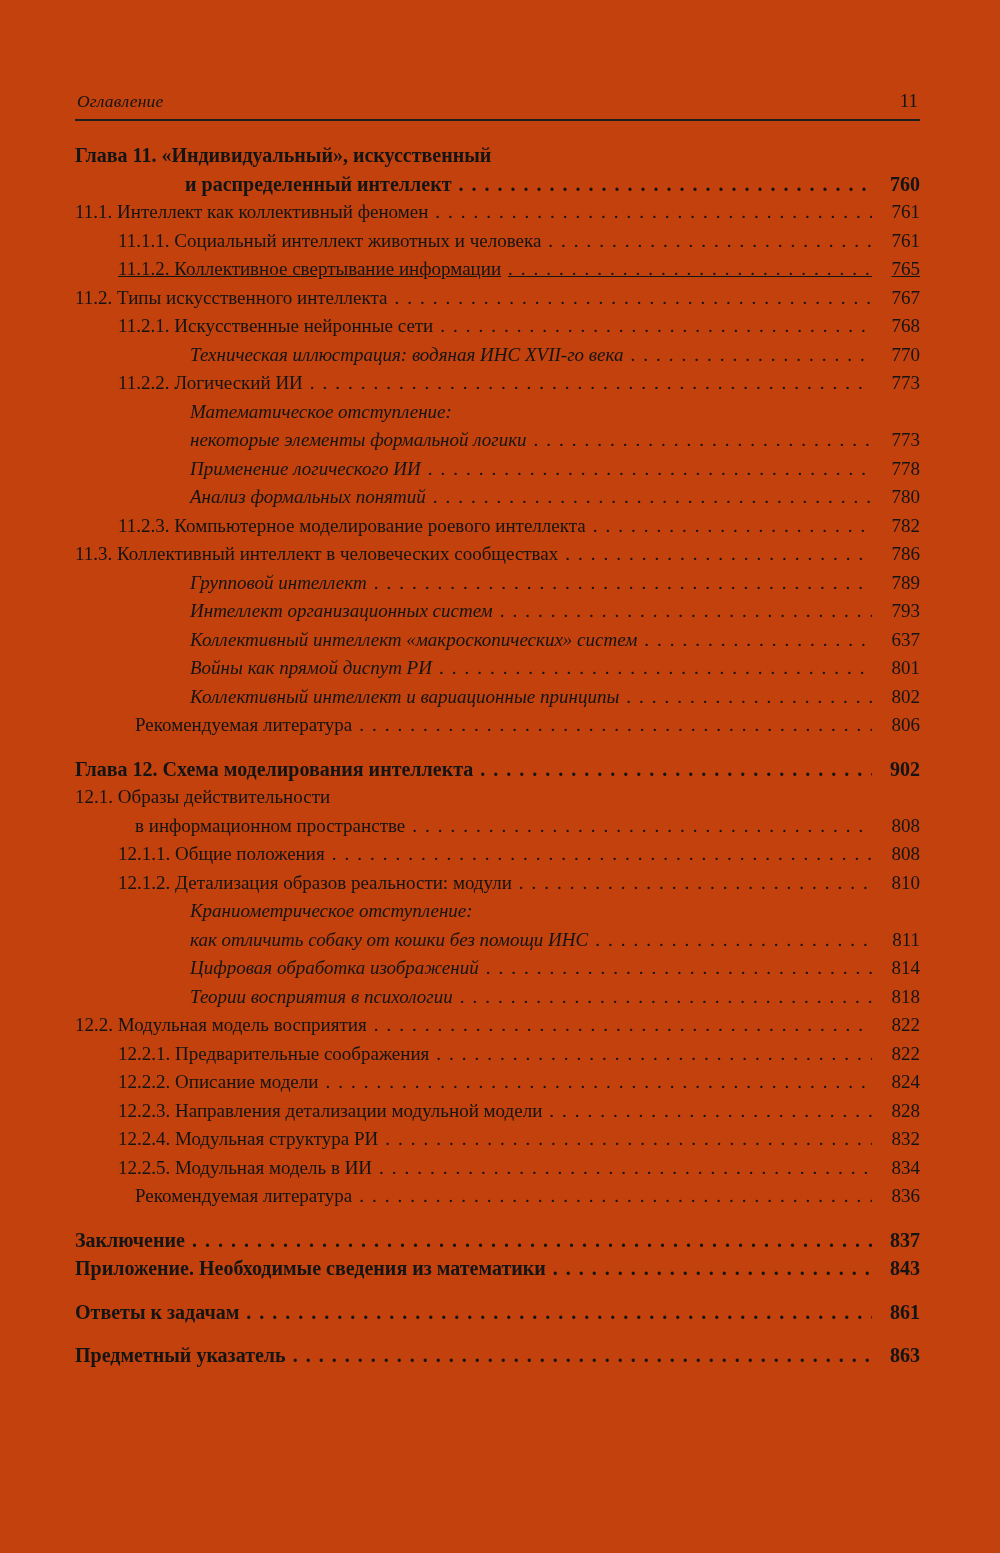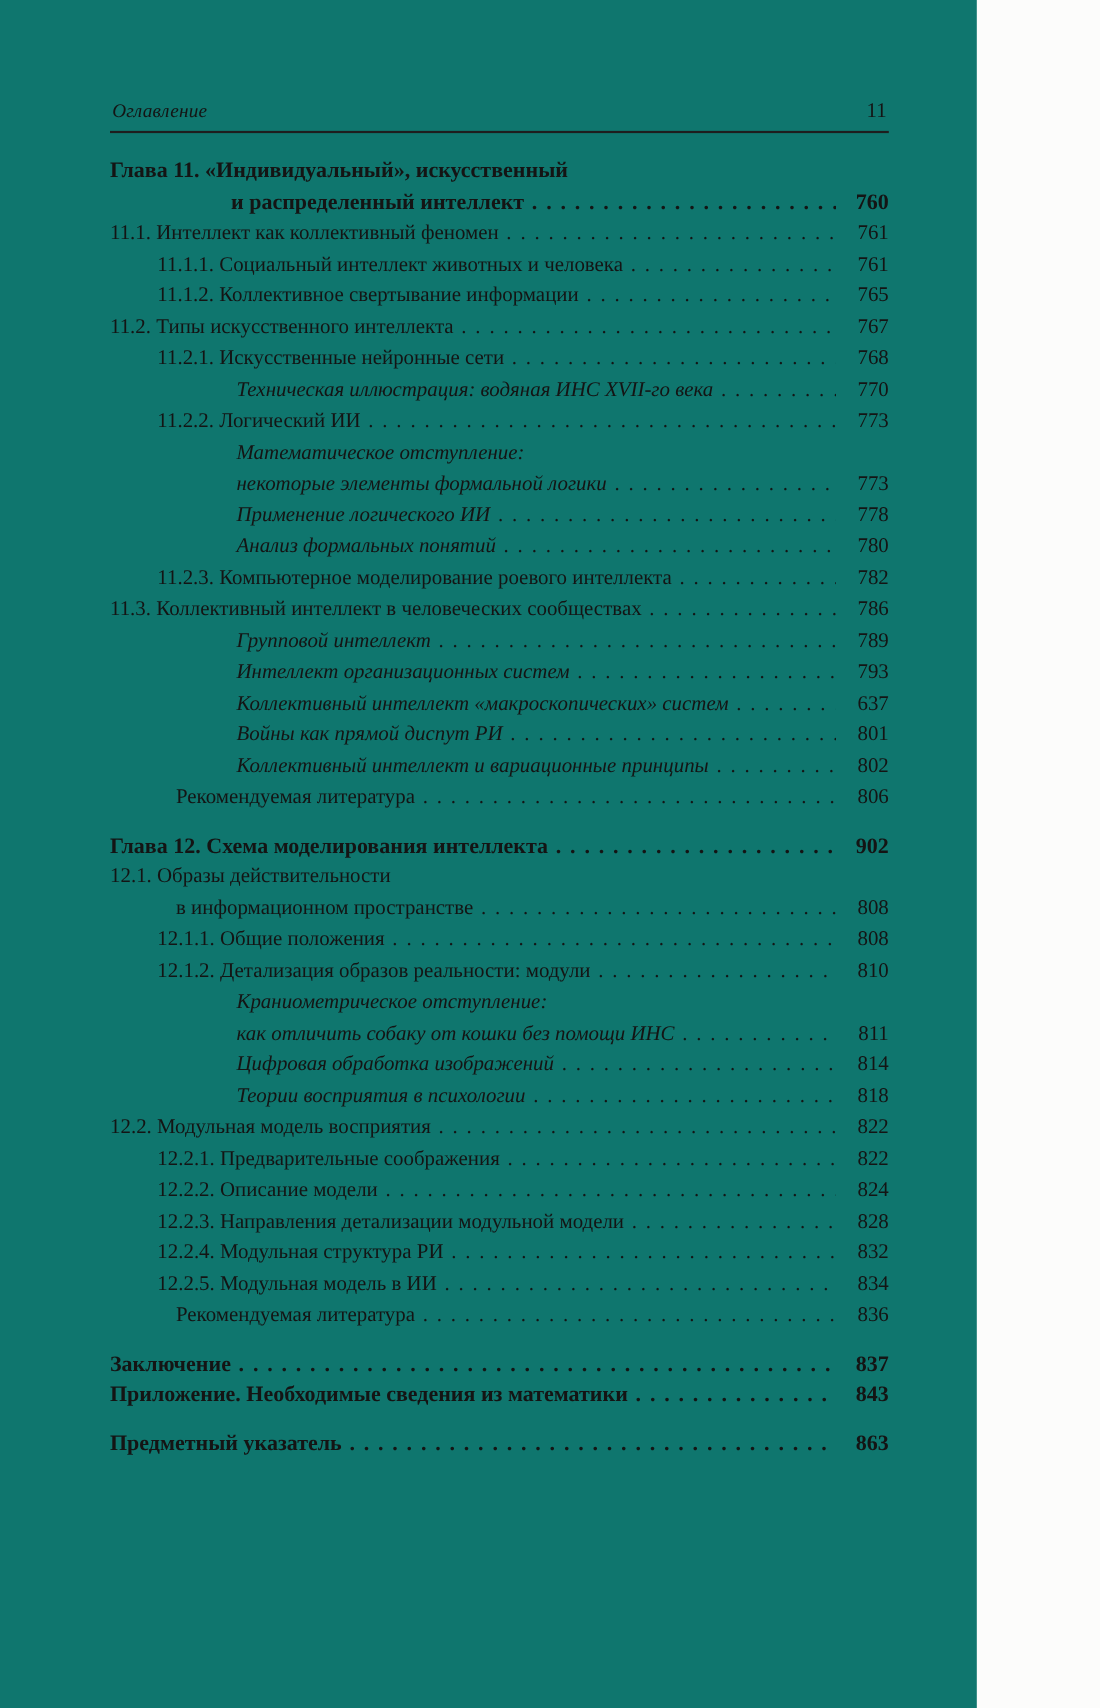--- a/index.html
+++ b/index.html
@@ -5,24 +5,24 @@
   * { margin: 0; padding: 0; box-sizing: border-box; }
 
   html, body {
     width: 1000px;
     background: #fcfcfb;
     font-family: "Liberation Serif", "DejaVu Serif", serif;
     color: #141414;
   }
 
   .sheet {
-    width: 888px;
+    width: 1000px;
     height: 1553px;
-    padding: 90px 80px 40px 100px;
-    background: #0f766e;
+    padding: 90px 80px 40px 75px;
+    background: #c2410c;
   }
 
   .page-header {
     display: flex;
     justify-content: space-between;
     align-items: baseline;
     padding: 0 2px 0 2px;
   }
 
   .running-title {
@@ -109,21 +109,21 @@
         </div>
       </div>
       <div class="entry normal">
         <div class="line" style="padding-left: 43px;">
           <span class="txt">11.1.1. Социальный интеллект животных и человека</span>
           <span class="leader"></span>
           <span class="page">761</span>
         </div>
       </div>
       <div class="entry normal">
-        <div class="line" style="padding-left: 43px;">
+        <div class="line" style="padding-left: 43px; text-decoration: underline;">
           <span class="txt">11.1.2. Коллективное свертывание информации</span>
           <span class="leader"></span>
           <span class="page">765</span>
         </div>
       </div>
       <div class="entry normal">
         <div class="line" style="padding-left: 0px;">
           <span class="txt">11.2. Типы искусственного интеллекта</span>
           <span class="leader"></span>
           <span class="page">767</span>
@@ -343,20 +343,27 @@
       </div>
       <div class="entry bold" style="">
         <div class="line" style="padding-left: 0px;">
           <span class="txt">Приложение. Необходимые сведения из математики</span>
           <span class="leader"></span>
           <span class="page">843</span>
         </div>
       </div>
       <div class="entry bold" style="margin-top: 15px;">
         <div class="line" style="padding-left: 0px;">
+          <span class="txt">Ответы к задачам</span>
+          <span class="leader"></span>
+          <span class="page">861</span>
+        </div>
+      </div>
+      <div class="entry bold" style="margin-top: 15px;">
+        <div class="line" style="padding-left: 0px;">
           <span class="txt">Предметный указатель</span>
           <span class="leader"></span>
           <span class="page">863</span>
         </div>
       </div>
     </main>
 
 </div>
 
 </body></html>

